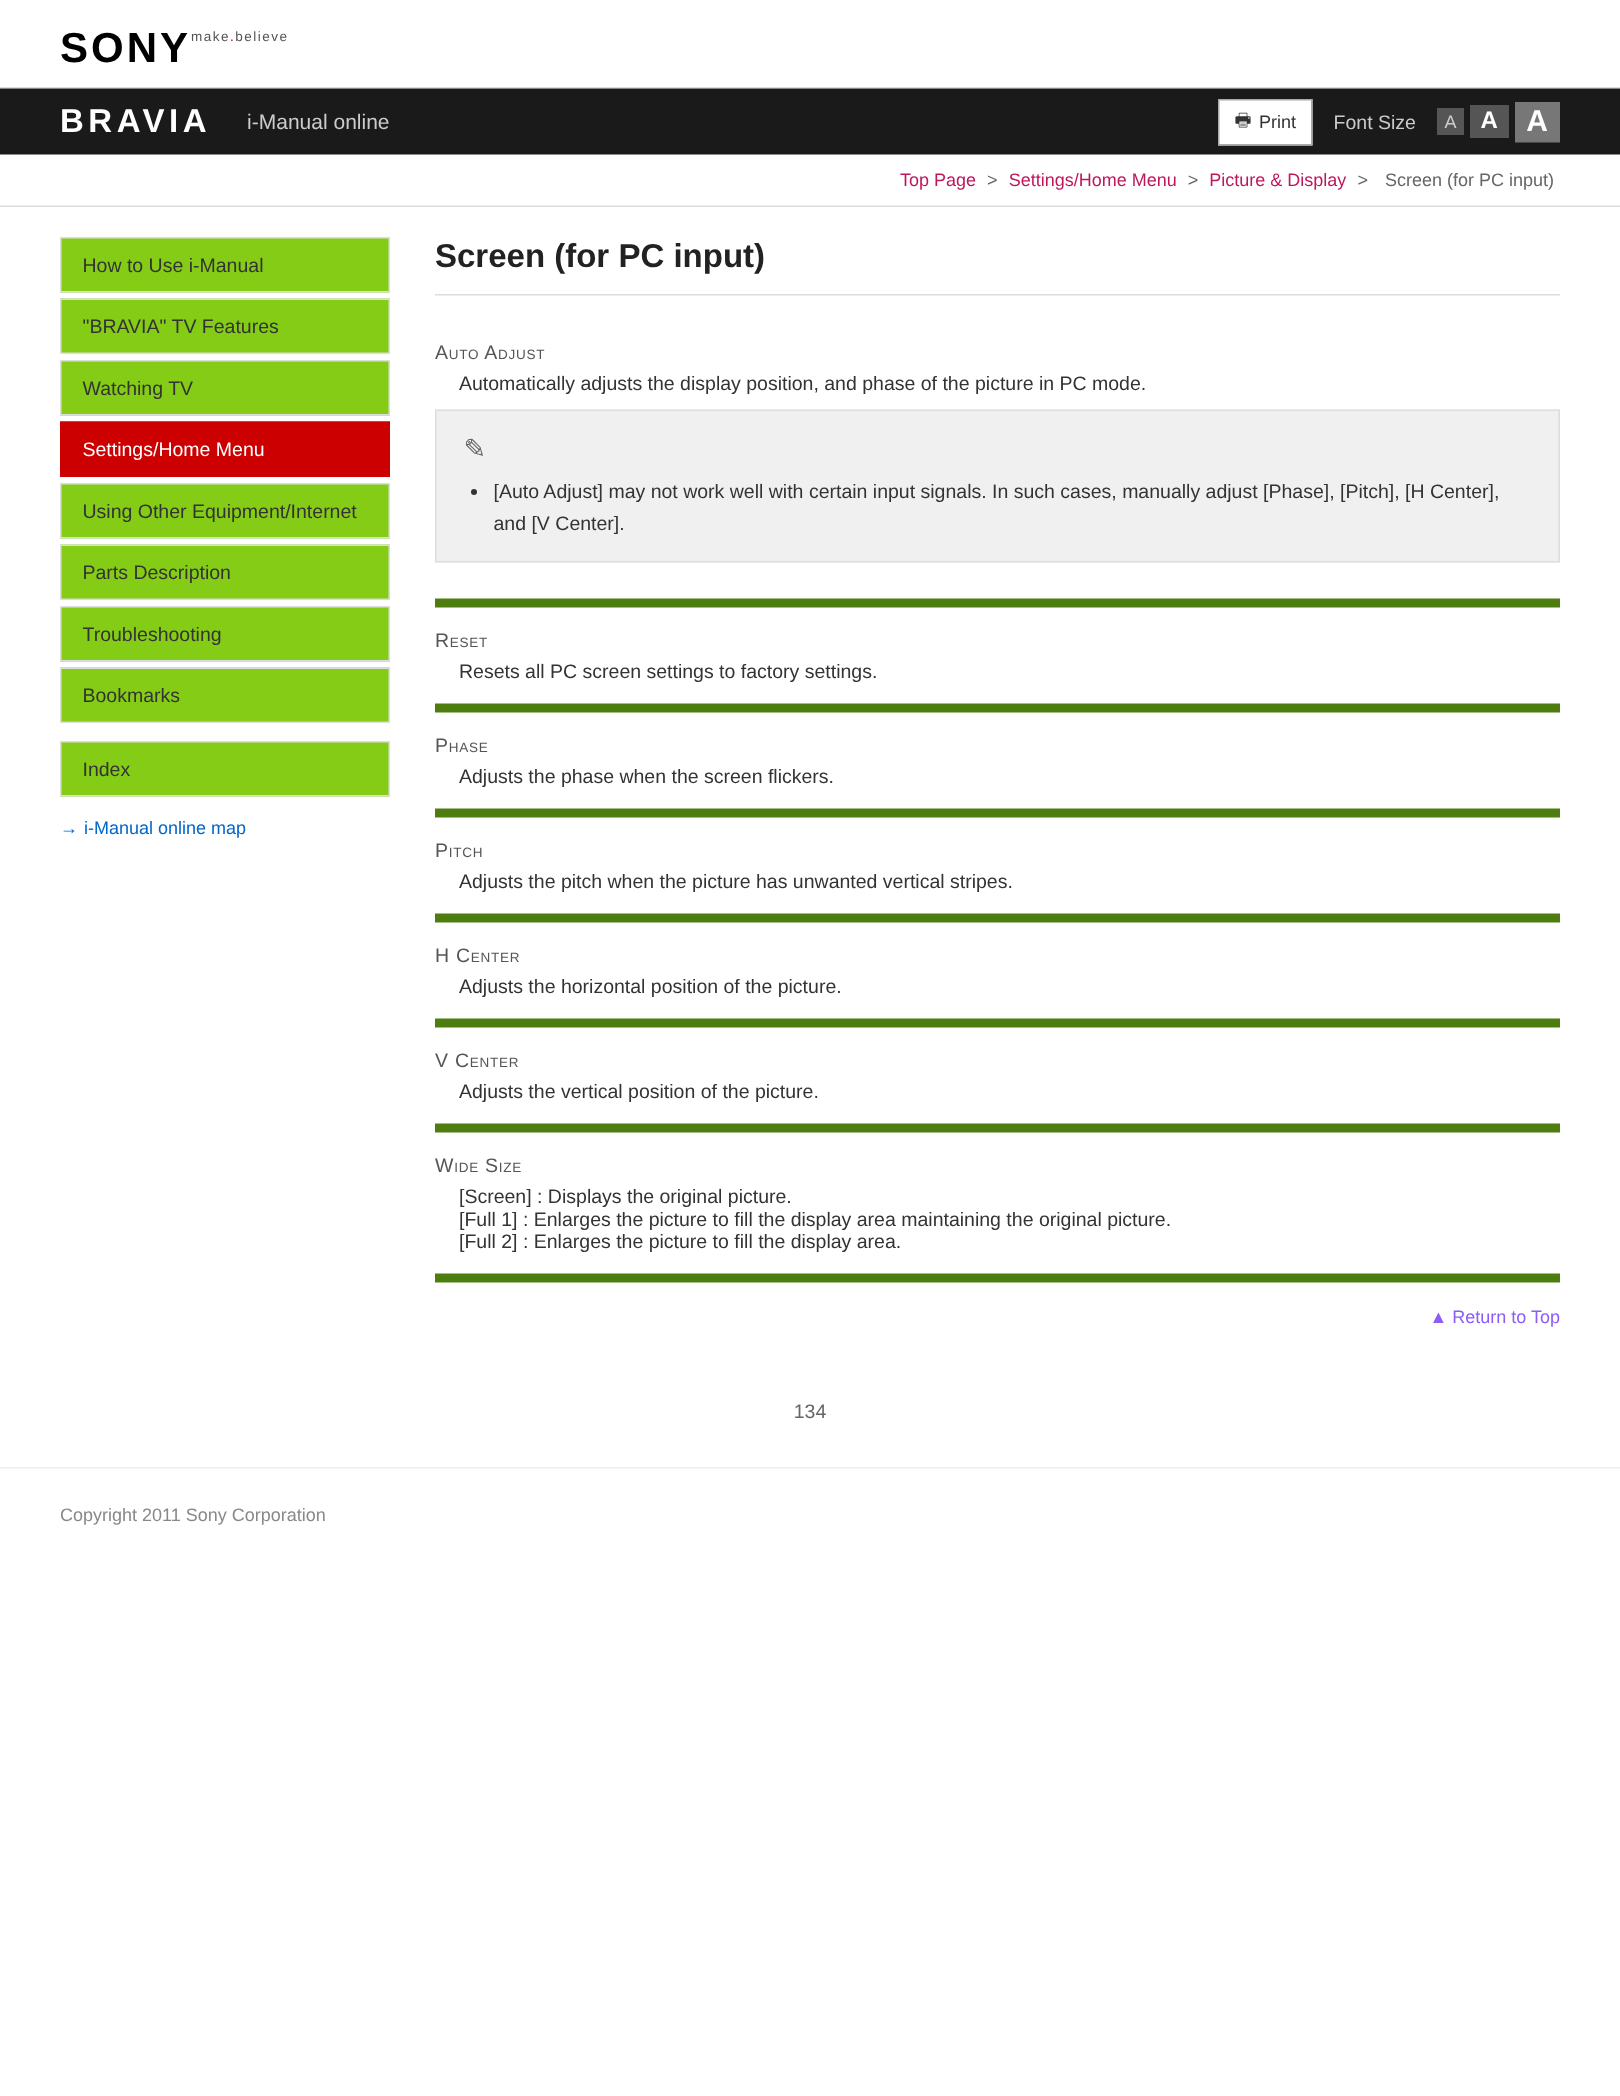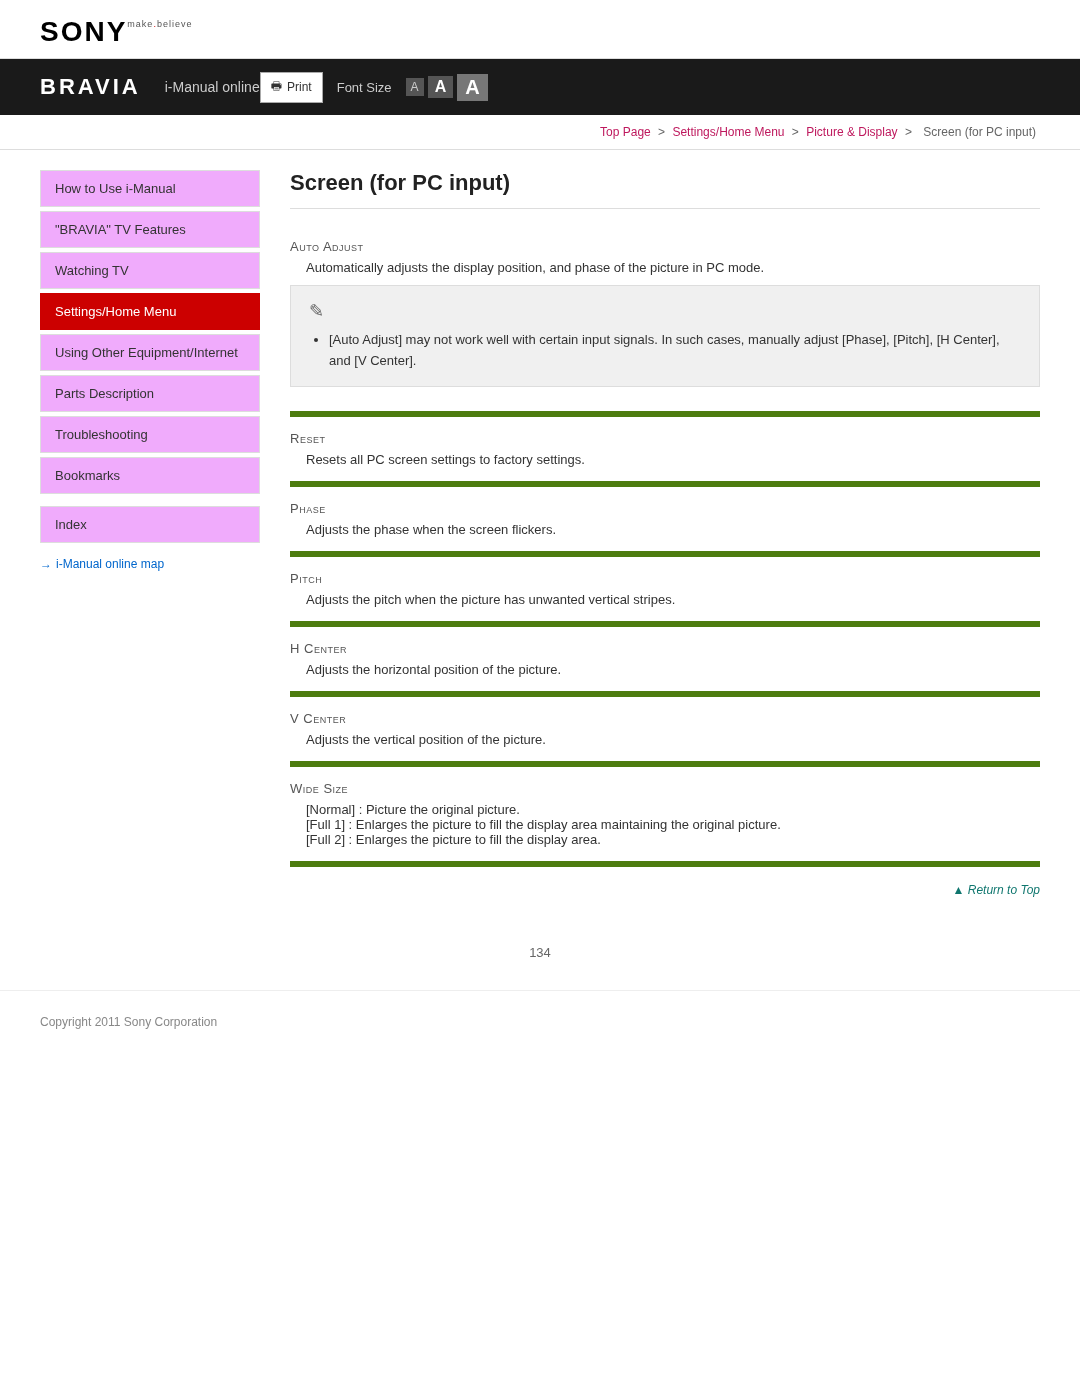--- a/index.html
+++ b/index.html
@@ -35,24 +35,25 @@
       letter-spacing: 1px;
       margin-top: 2px;
     }
     .tagline span.make { color: #555; }
     .tagline span.dot { color: #c00; }
     .tagline span.believe { color: #555; }
 
     
     .nav-bar {
       background: #1a1a1a;
-      height: 56px;
+      height: 44px;
       display: flex;
       align-items: center;
       padding: 0 40px;
+      justify-content: space-between;
     }
     .nav-bar-left {
       display: flex;
       align-items: center;
       gap: 16px;
     }
     .bravia-logo {
       font-size: 22px;
       font-weight: 900;
       color: #fff;
@@ -145,21 +146,21 @@
       width: 220px;
       flex-shrink: 0;
     }
     .sidebar-item {
       border: 1px solid #ddd;
       padding: 10px 14px;
       margin-bottom: 4px;
       cursor: pointer;
       font-size: 13px;
       color: #333;
-      background: #f0abfc;
+      background: #84cc16;
     }
     .sidebar-item.active {
       background: #c00;
       color: #fff;
       border-color: #c00;
     }
     .sidebar-item.index-item {
       margin-top: 12px;
     }
     .sidebar-link {
@@ -225,24 +226,23 @@
       line-height: 1.6;
     }
 
     
     .return-top {
       text-align: right;
       padding: 16px 0 8px 0;
       font-size: 12px;
     }
     .return-top a {
-      color: #0f766e;
+      color: #8b5cf6;
       text-decoration: none;
       cursor: pointer;
-      font-style: italic;
     }
 
     
     .footer {
       padding: 24px 40px;
       font-size: 12px;
       color: #888;
       border-top: 1px solid #eee;
       margin-top: 20px;
     }
@@ -381,21 +381,21 @@
     <div class="section">
       <div class="section-title">V Center</div>
       <div class="section-body">
         Adjusts the vertical position of the picture.
       </div>
     </div>
 
     <div class="section">
       <div class="section-title">Wide Size</div>
       <div class="section-body">
-        <div>[Normal] : Picture the original picture.</div>
+        <div>[Screen] : Displays the original picture.</div>
         <div>[Full 1] : Enlarges the picture to fill the display area maintaining the original picture.</div>
         <div>[Full 2] : Enlarges the picture to fill the display area.</div>
       </div>
     </div>
 
     <div class="return-top">
       <a>
         <span>▲ </span><span>Return to Top</span>
       </a>
     </div>

